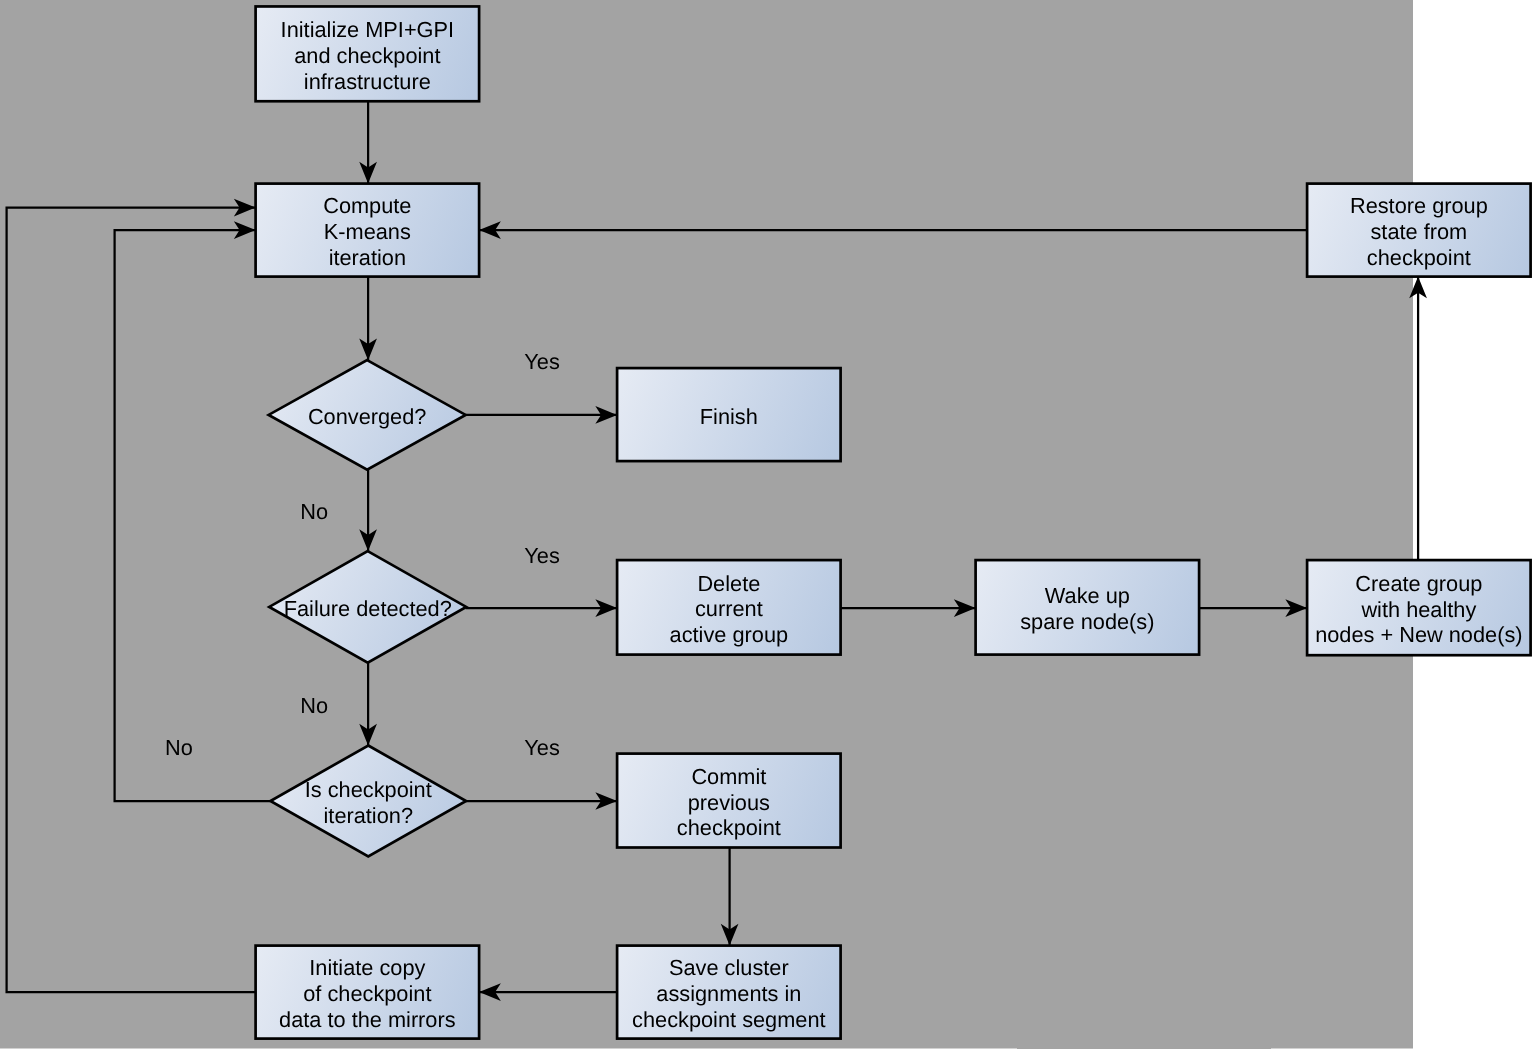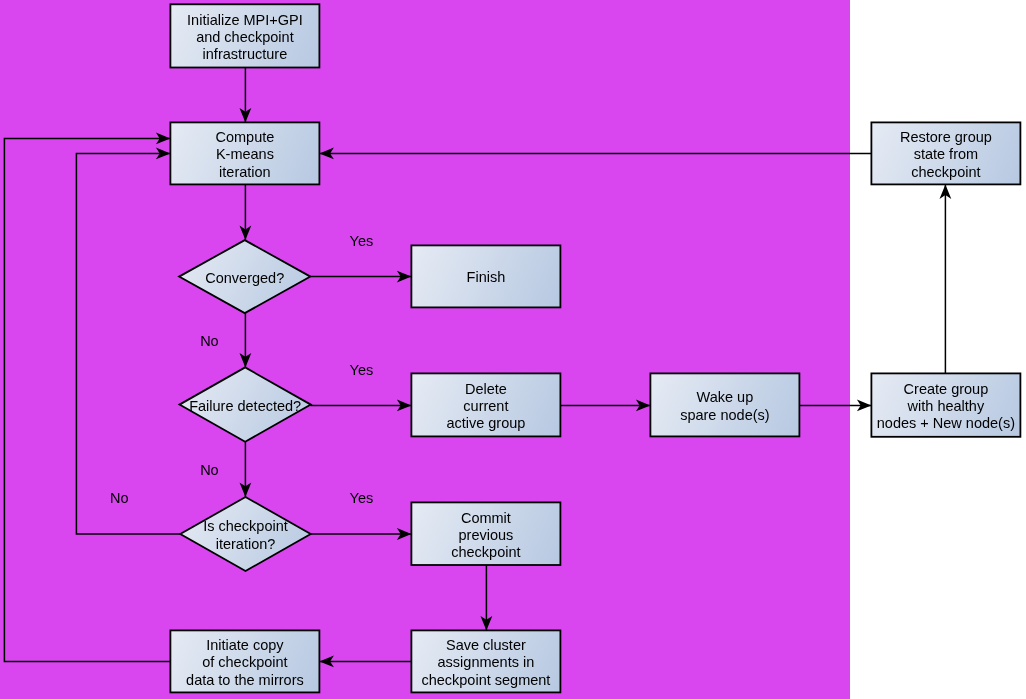--- a/index.html
+++ b/index.html
@@ -1,18 +1,18 @@
 <!DOCTYPE html>
 <html><head>
 <meta charset="utf-8">
 <title>Flowchart</title>
 <style>
   html,body{margin:0;padding:0;background:#ffffff;}
   body{width:1026px;height:699px;overflow:hidden;font-family:"Liberation Sans", sans-serif;}
-  #canvas{position:relative;width:850px;height:699px;background:#d946ef;transform:translateZ(0);}
+  #canvas{position:relative;width:942px;height:699px;background:#a3a3a3;transform:translateZ(0);}
   svg{position:absolute;left:0;top:0;display:block;}
   .shape{stroke:#000000;stroke-width:1.8;}
   .edge{fill:none;stroke:#000000;stroke-width:1.5;}
   .arrowhead{fill:#000000;stroke:none;}
   .nodeText{font-family:"Liberation Sans", sans-serif;font-size:14.5px;fill:#000000;will-change:transform;}
   .edgeLabel{font-family:"Liberation Sans", sans-serif;font-size:14.5px;fill:#000000;will-change:transform;}
 </style>
 </head>
 <body>
 

